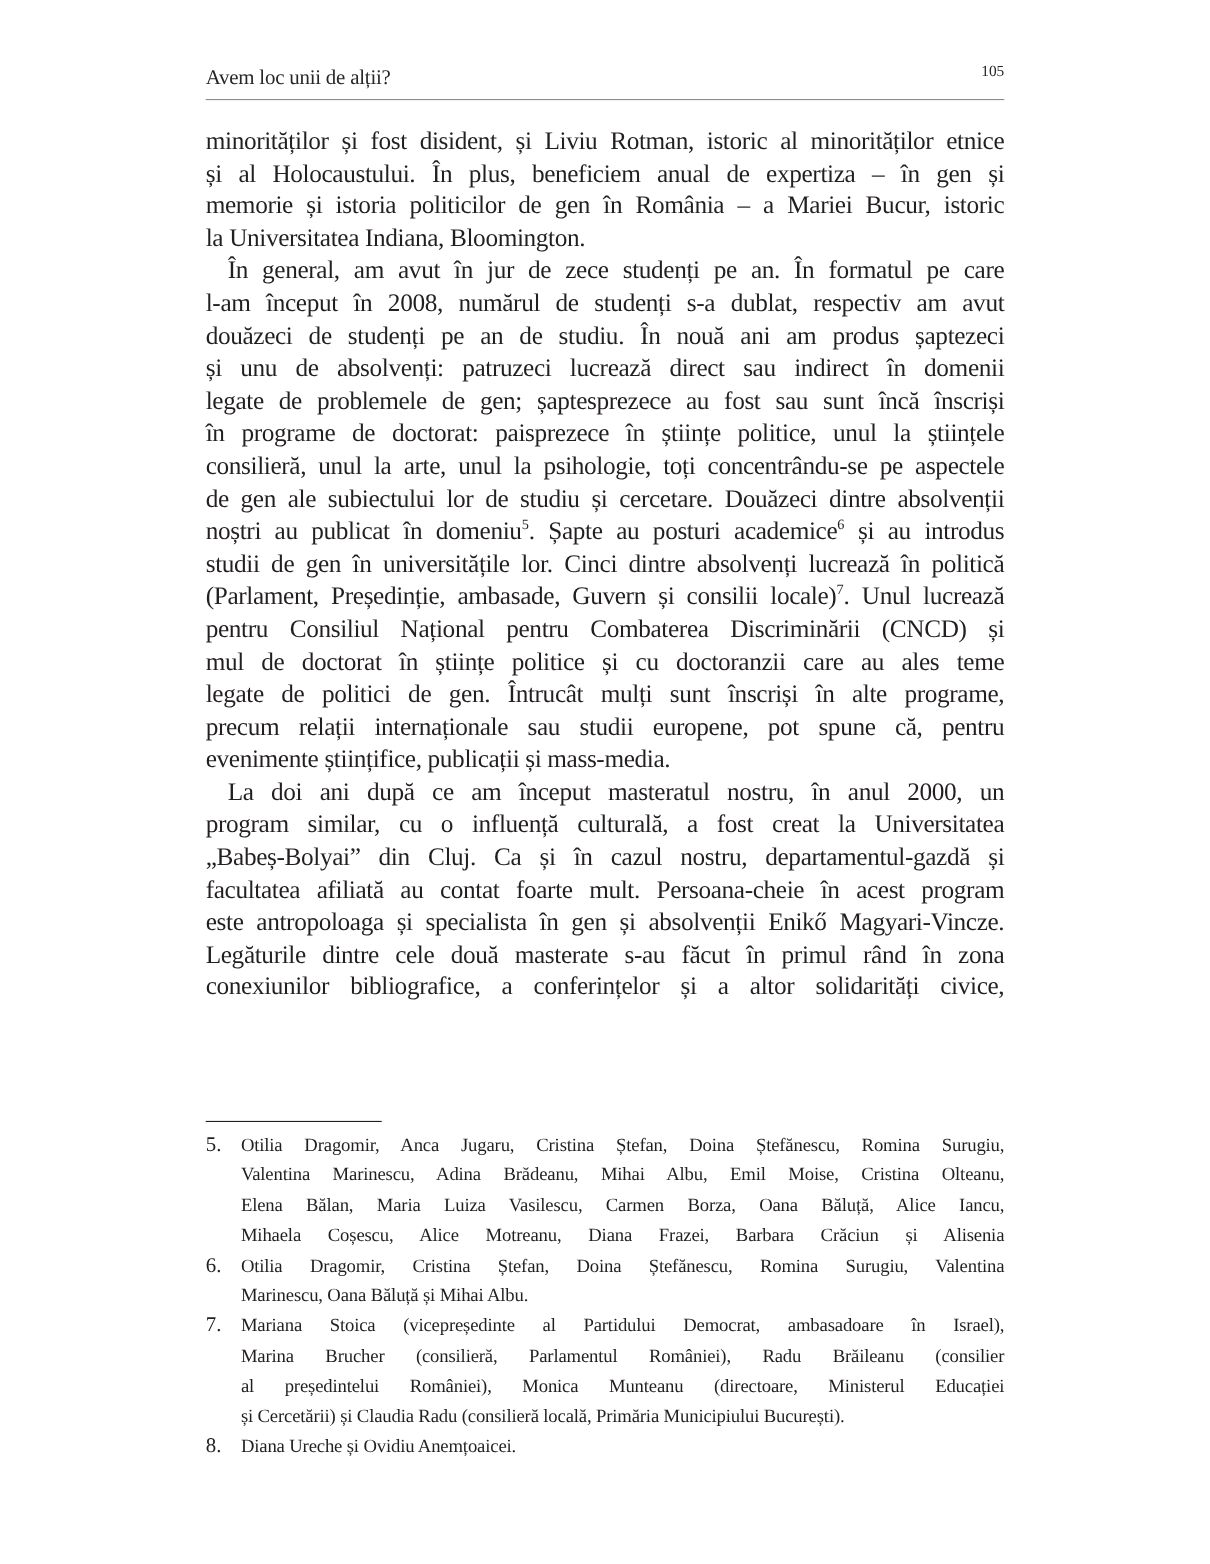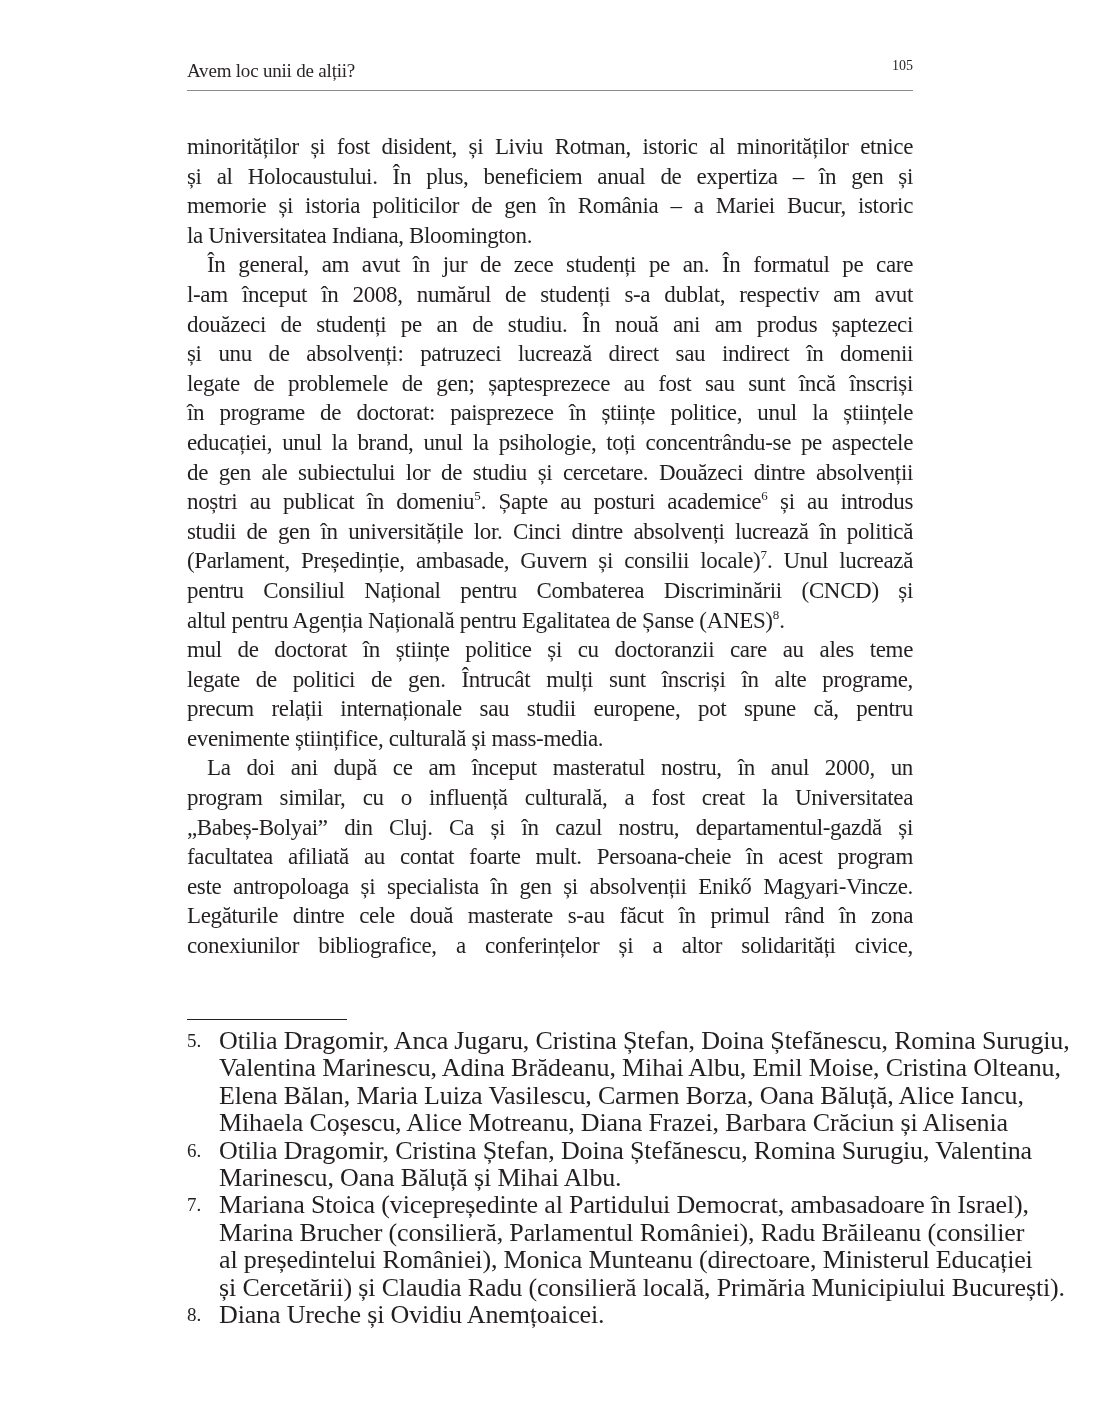--- a/index.html
+++ b/index.html
@@ -7,34 +7,34 @@
          font-family: "Liberation Serif", "DejaVu Serif", serif; color: #231f20; }
   .page { position: absolute; left: 0; top: 0; width: 1100px; height: 1422px; }
 
   .running-head { position: absolute; left: 187px; top: 58px; width: 726px; height: 26px; }
   .running-title { position: absolute; left: 0; right: 0; text-align: left;
                    font-size: 19px; letter-spacing: -0.2px; top: 2px; color: #2a2627; }
   .page-number { position: absolute; right: 0; top: 0; font-size: 14px; color: #2a2627; }
   .head-rule { position: absolute; left: 187px; top: 90px; width: 726px; height: 0;
                border-top: 1px solid #8c8c8c; }
 
-  .body-text { position: absolute; left: 187px; top: 132px; width: 726px; }
+  .body-text { position: absolute; left: 187px; top: 113px; width: 726px; }
   .line { display: block; font-size: 23px; height: 29.6px; line-height: 29.6px;
           white-space: nowrap; text-align: justify; text-align-last: justify;
           letter-spacing: -0.35px; }
   .line.indent { padding-left: 20px; }
   .line.last { text-align-last: left; }
   sup { font-size: 13px; line-height: 0; vertical-align: 9px; letter-spacing: 0; }
 
   .fn-rule { position: absolute; left: 187px; top: 1019px; width: 160px; height: 0;
              border-top: 1.5px solid #231f20; }
   .footnotes { position: absolute; left: 187px; top: 1027px; width: 726px; }
   .fn { position: relative; padding-left: 32px; margin-bottom: 0px; }
   .fn-num { position: absolute; left: 0; top: 0; font-size: 19px; line-height: 27.4px; }
-  .fn-line { display: block; font-size: 26px; height: 27.4px; line-height: 27.4px;
+  .fn-line { display: block; font-size: 17px; height: 27.4px; line-height: 27.4px;
              white-space: nowrap; text-align: justify; text-align-last: justify;
              letter-spacing: -0.15px; }
   .fn-line.last { text-align-last: left; }
 </style>
 </head>
 <body>
 
 <div class="page">
 
   <div class="running-head">
@@ -52,34 +52,33 @@
       <span class="line last">la Universitatea Indiana, Bloomington.</span>
     </div>
 
     <div>
       <span class="line indent">În general, am avut în jur de zece studenți pe an. În formatul pe care</span>
       <span class="line">l-am început în 2008, numărul de studenți s-a dublat, respectiv am avut</span>
       <span class="line">douăzeci de studenți pe an de studiu. În nouă ani am produs șaptezeci</span>
       <span class="line">și unu de absolvenți: patruzeci lucrează direct sau indirect în domenii</span>
       <span class="line">legate de problemele de gen; șaptesprezece au fost sau sunt încă înscriși</span>
       <span class="line">în programe de doctorat: paisprezece în științe politice, unul la științele</span>
-      <span class="line">educației, unul la brand, unul la psihologie, toți concentrându-se pe aspectele</span>
+      <span class="line">consilieră, unul la arte, unul la psihologie, toți concentrându-se pe aspectele</span>
       <span class="line">de gen ale subiectului lor de studiu și cercetare. Douăzeci dintre absolvenții</span>
       <span class="line"><span>noștri au publicat în domeniu</span><sup>5</sup><span>. Șapte au posturi academice</span><sup>6</sup><span> și au introdus</span></span>
       <span class="line">studii de gen în universitățile lor. Cinci dintre absolvenți lucrează în politică</span>
       <span class="line"><span>(Parlament, Președinție, ambasade, Guvern și consilii locale)</span><sup>7</sup><span>. Unul lucrează</span></span>
       <span class="line">pentru Consiliul Național pentru Combaterea Discriminării (CNCD) și</span>
-      <span class="line last"><span>altul pentru Agenția Națională pentru Egalitatea de Șanse (ANES)</span><sup>8</sup><span>.</span></span>
     </div>
 
     <div>
       <span class="line">mul de doctorat în științe politice și cu doctoranzii care au ales teme</span>
       <span class="line">legate de politici de gen. Întrucât mulți sunt înscriși în alte programe,</span>
       <span class="line">precum relații internaționale sau studii europene, pot spune că, pentru</span>
-      <span class="line last">evenimente științifice, culturală și mass-media.</span>
+      <span class="line last">evenimente științifice, publicații și mass-media.</span>
     </div>
 
     <div>
       <span class="line indent">La doi ani după ce am început masteratul nostru, în anul 2000, un</span>
       <span class="line">program similar, cu o influență culturală, a fost creat la Universitatea</span>
       <span class="line">„Babeș-Bolyai” din Cluj. Ca și în cazul nostru, departamentul-gazdă și</span>
       <span class="line">facultatea afiliată au contat foarte mult. Persoana-cheie în acest program</span>
       <span class="line">este antropoloaga și specialista în gen și absolvenții Enikő Magyari-Vincze.</span>
       <span class="line">Legăturile dintre cele două masterate s-au făcut în primul rând în zona</span>
       <span class="line">conexiunilor bibliografice, a conferințelor și a altor solidarități civice,</span>

